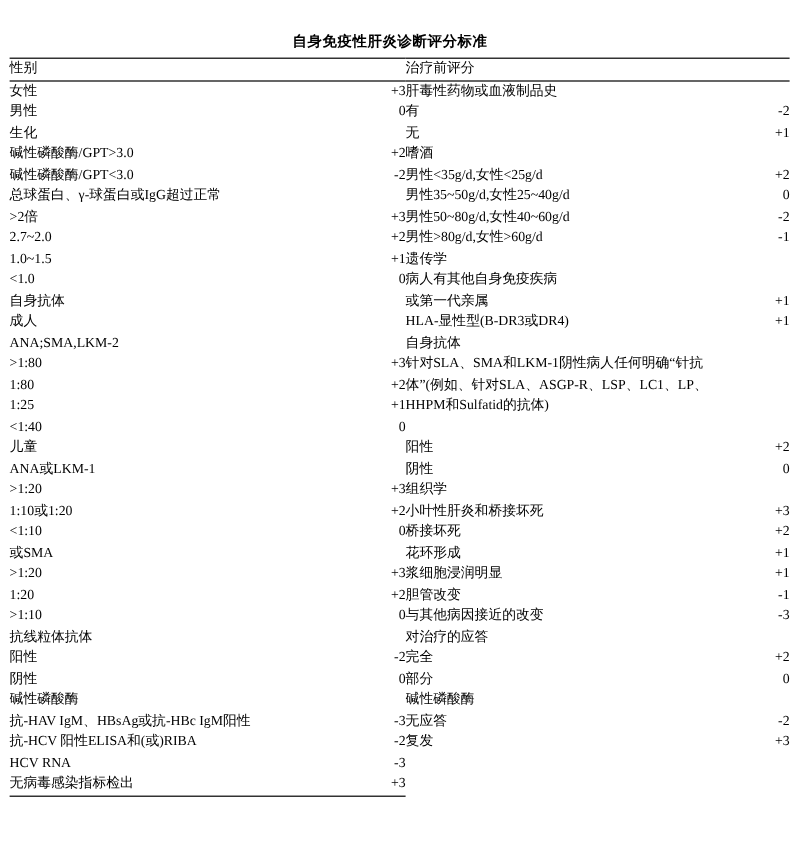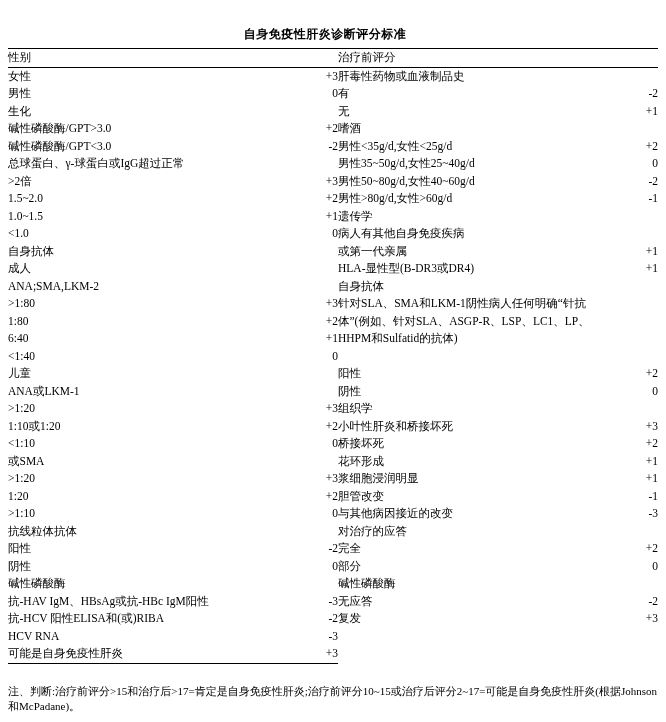--- a/index.html
+++ b/index.html
@@ -138,21 +138,21 @@
           <td class="lbl i2">男性35~50g/d,女性25~40g/d</td>
           <td class="val">0</td>
         </tr>
         <tr>
           <td class="lbl i1">&gt;2倍</td>
           <td class="val">+3</td>
           <td class="lbl i2">男性50~80g/d,女性40~60g/d</td>
           <td class="val">-2</td>
         </tr>
         <tr>
-          <td class="lbl i1">1.5~2.0</td>
+          <td class="lbl i1">2.7~2.0</td>
           <td class="val">+2</td>
           <td class="lbl i2">男性&gt;80g/d,女性&gt;60g/d</td>
           <td class="val">-1</td>
         </tr>
         <tr>
           <td class="lbl i1">1.0~1.5</td>
           <td class="val">+1</td>
           <td class="lbl i1">遗传学</td>
           <td class="val"></td>
         </tr>
@@ -184,21 +184,21 @@
           <td class="lbl i2">&gt;1:80</td>
           <td class="val">+3</td>
           <td class="lbl i2 wrapcell" rowspan="4" style="white-space: normal;">针对SLA、SMA和LKM-1阴性病人任何明确“针抗体”(例如、针对SLA、ASGP-R、LSP、LC1、LP、HHPM和Sulfatid的抗体)</td>
           <td class="val" rowspan="4"></td>
         </tr>
         <tr>
           <td class="lbl i2">1:80</td>
           <td class="val">+2</td>
         </tr>
         <tr>
-          <td class="lbl i2">6:40</td>
+          <td class="lbl i2">1:25</td>
           <td class="val">+1</td>
         </tr>
         <tr>
           <td class="lbl i2">&lt;1:40</td>
           <td class="val">0</td>
         </tr>
         <tr>
           <td class="lbl i1">儿童</td>
           <td class="val"></td>
           <td class="lbl i2">阳性</td>
@@ -286,23 +286,20 @@
           <td class="lbl i2">抗-HCV 阳性ELISA和(或)RIBA</td>
           <td class="val">-2</td>
           <td class="lbl i2">复发</td>
           <td class="val">+3</td>
         </tr>
         <tr>
           <td class="lbl i2">HCV RNA</td>
           <td class="val">-3</td>
         </tr>
         <tr>
-          <td class="lbl i2 rule-bot">可能是自身免疫性肝炎</td>
+          <td class="lbl i2 rule-bot">无病毒感染指标检出</td>
           <td class="val rule-bot">+3</td>
         </tr>
       </tbody>
   </table>
 
-  <div class="note">
-    <span class="line1">注、判断:治疗前评分&gt;15和治疗后&gt;17=肯定是自身免疫性肝炎;治疗前评分10~15或治疗后评分2~17=可能是自身免疫性肝炎(根据Johnson和McPadane)。</span>
-  </div>
 
 </div>
 
 </body></html>

